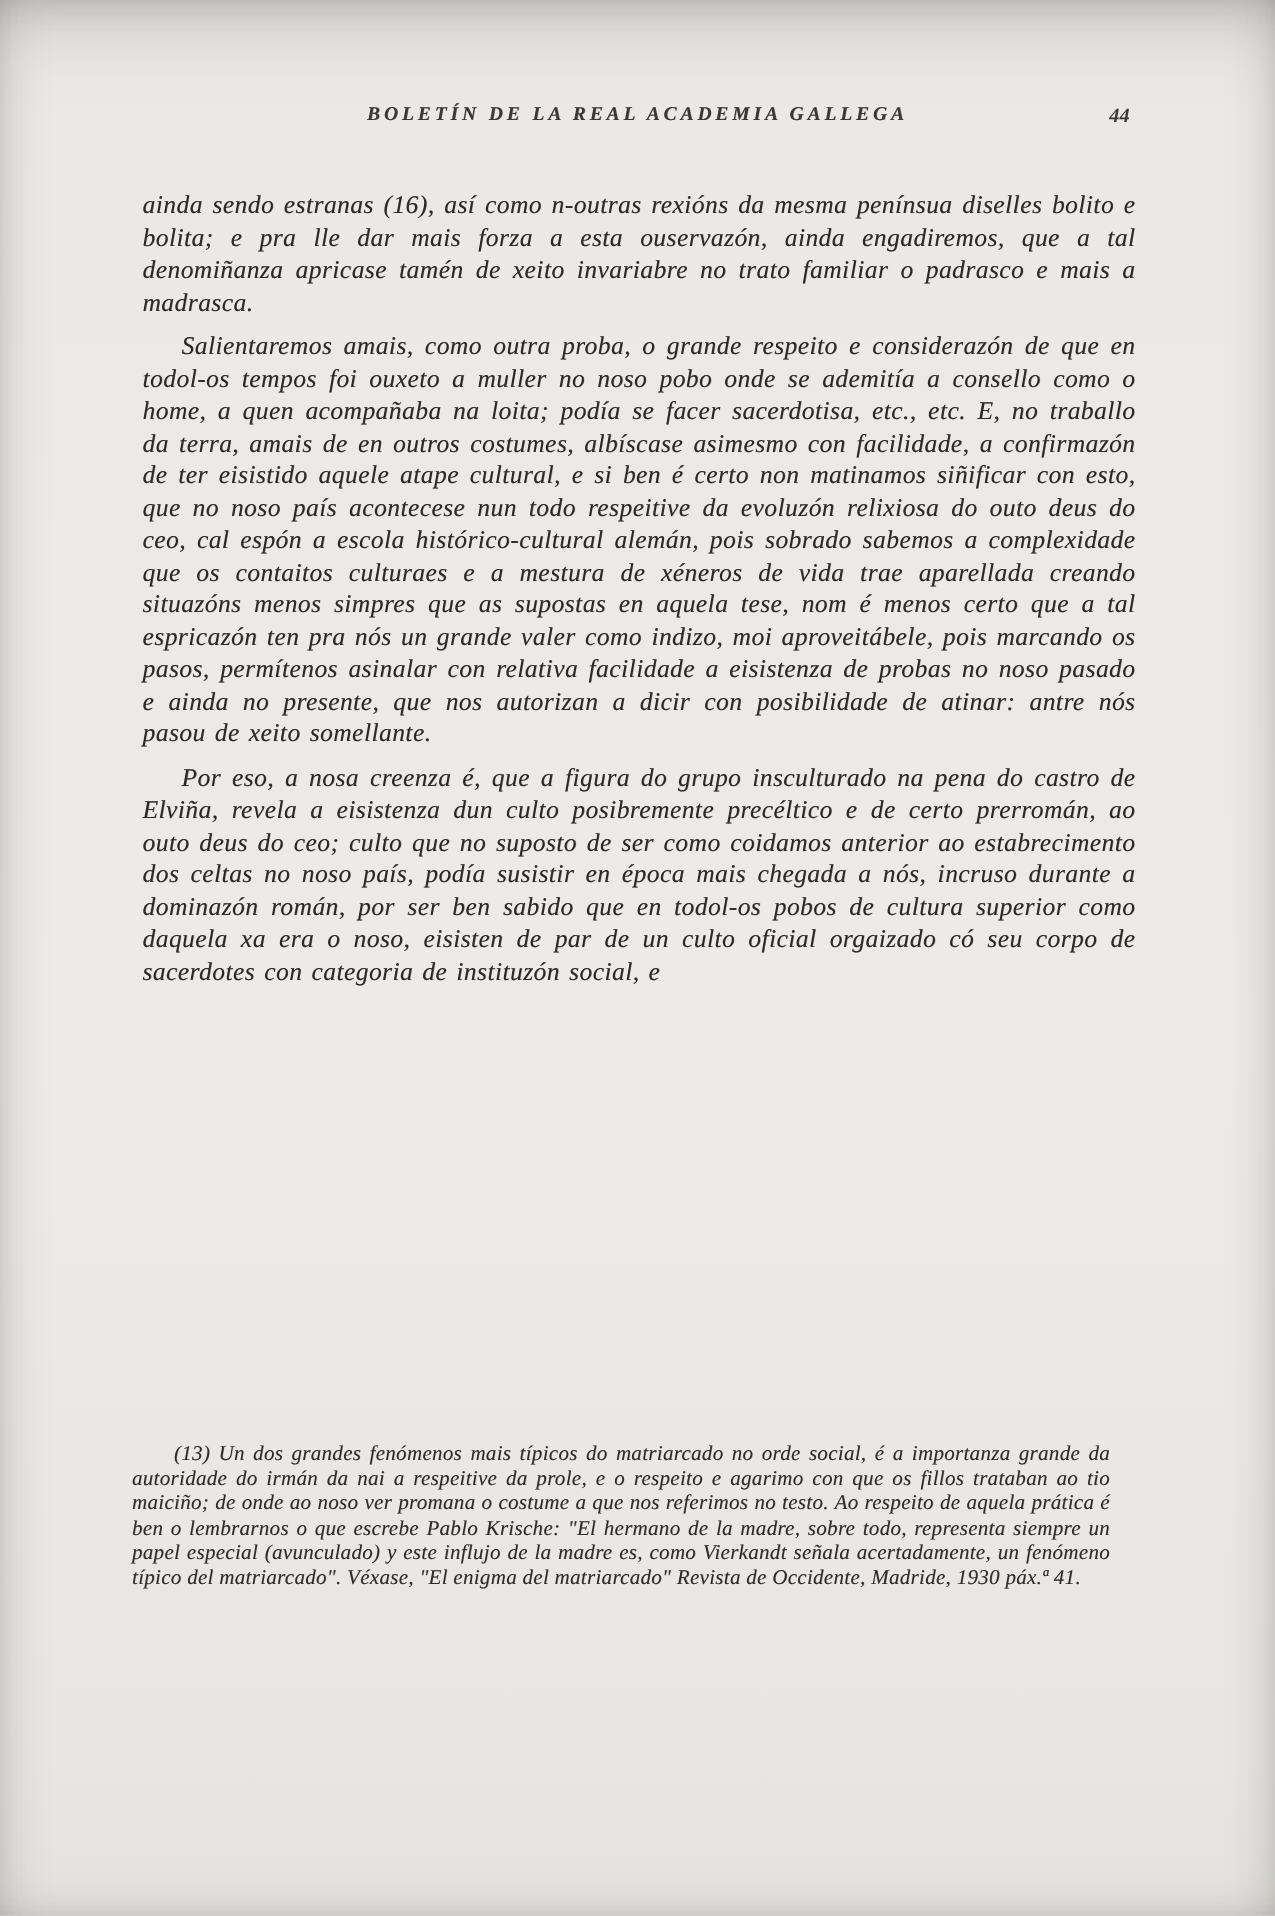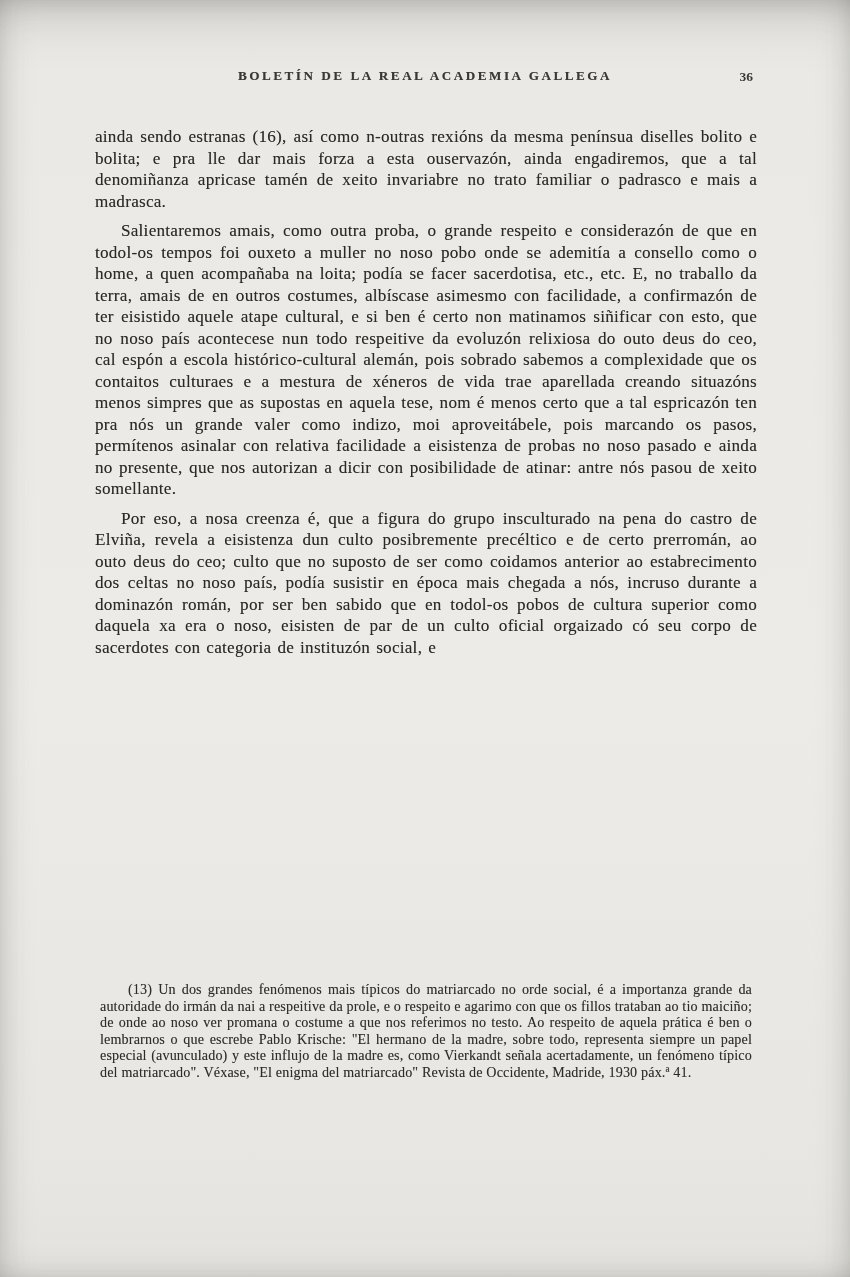--- a/index.html
+++ b/index.html
@@ -14,20 +14,21 @@
     margin: 0 auto;
     box-sizing: border-box;
     background: linear-gradient(180deg, #e2e1dd 0%, #eae9e5 6%, #ecebe7 55%, #e7e6e2 92%, #e3e2de 100%);
     box-shadow: inset 0 25px 45px -25px rgba(60,58,54,0.35),
                 inset 0 -18px 35px -25px rgba(60,58,54,0.25),
                 inset 22px 0 40px -30px rgba(60,58,54,0.25),
                 inset -22px 0 40px -30px rgba(60,58,54,0.25);
     font-family: "Liberation Serif", "DejaVu Serif", serif;
     color: #2b2926;
     overflow: hidden;
+    font-style: italic;
   }
   .header {
     position: absolute;
     top: 68px;
     left: 95px;
     right: 95px;
     height: 20px;
   }
   .running-title {
     display: block;
@@ -61,40 +62,39 @@
   .para {
     margin: 0 0 8px 0;
     text-indent: 26px;
   }
   .para.no-indent {
     text-indent: 0;
   }
   .footnote {
     position: absolute;
     top: 962px;
-    left: 100px;
+    left: 88px;
     width: 652px;
     font-size: 14px;
     line-height: 16.6px;
     letter-spacing: 0.2px;
     text-align: justify;
     text-indent: 28px;
     color: #2e2c29;
     text-shadow: 0.25px 0.25px 0.3px rgba(45,43,40,0.35);
-    margin-top: 20px;
   }
 </style>
 </head>
 <body>
 
 <div class="page">
 
   <div class="header">
     <span class="running-title">BOLETÍN DE LA REAL ACADEMIA GALLEGA</span>
-    <span class="page-number">36</span>
+    <span class="page-number">44</span>
   </div>
 
   <div class="body-text">
     <p class="para no-indent">ainda sendo estranas (16), así como n-outras rexións da mesma penínsua diselles bolito e bolita; e pra lle dar mais forza a esta ouservazón, ainda engadiremos, que a tal denomiñanza apricase tamén de xeito invariabre no trato familiar o padrasco e mais a madrasca.</p>
     <p class="para">Salientaremos amais, como outra proba, o grande respeito e considerazón de que en todol-os tempos foi ouxeto a muller no noso pobo onde se ademitía a consello como o home, a quen acompañaba na loita; podía se facer sacerdotisa, etc., etc. E, no traballo da terra, amais de en outros costumes, albíscase asimesmo con facilidade, a confirmazón de ter eisistido aquele atape cultural, e si ben é certo non matinamos siñificar con esto, que no noso país acontecese nun todo respeitive da evoluzón relixiosa do outo deus do ceo, cal espón a escola histórico-cultural alemán, pois sobrado sabemos a complexidade que os contaitos culturaes e a mestura de xéneros de vida trae aparellada creando situazóns menos simpres que as supostas en aquela tese, nom é menos certo que a tal espricazón ten pra nós un grande valer como indizo, moi aproveitábele, pois marcando os pasos, permítenos asinalar con relativa facilidade a eisistenza de probas no noso pasado e ainda no presente, que nos autorizan a dicir con posibilidade de atinar: antre nós pasou de xeito somellante.</p>
     <p class="para">Por eso, a nosa creenza é, que a figura do grupo insculturado na pena do castro de Elviña, revela a eisistenza dun culto posibremente precéltico e de certo prerromán, ao outo deus do ceo; culto que no suposto de ser como coidamos anterior ao estabrecimento dos celtas no noso país, podía susistir en época mais chegada a nós, incruso durante a dominazón román, por ser ben sabido que en todol-os pobos de cultura superior como daquela xa era o noso, eisisten de par de un culto oficial orgaizado có seu corpo de sacerdotes con categoria de instituzón social, e</p>
   </div>
 
   <div class="footnote">(13) Un dos grandes fenómenos mais típicos do matriarcado no orde social, é a importanza grande da autoridade do irmán da nai a respeitive da prole, e o respeito e agarimo con que os fillos trataban ao tio maiciño; de onde ao noso ver promana o costume a que nos referimos no testo. Ao respeito de aquela prática é ben o lembrarnos o que escrebe Pablo Krische: "El hermano de la madre, sobre todo, representa siempre un papel especial (avunculado) y este influjo de la madre es, como Vierkandt señala acertadamente, un fenómeno típico del matriarcado". Véxase, "El enigma del matriarcado" Revista de Occidente, Madride, 1930 páx.ª 41.</div>
 

